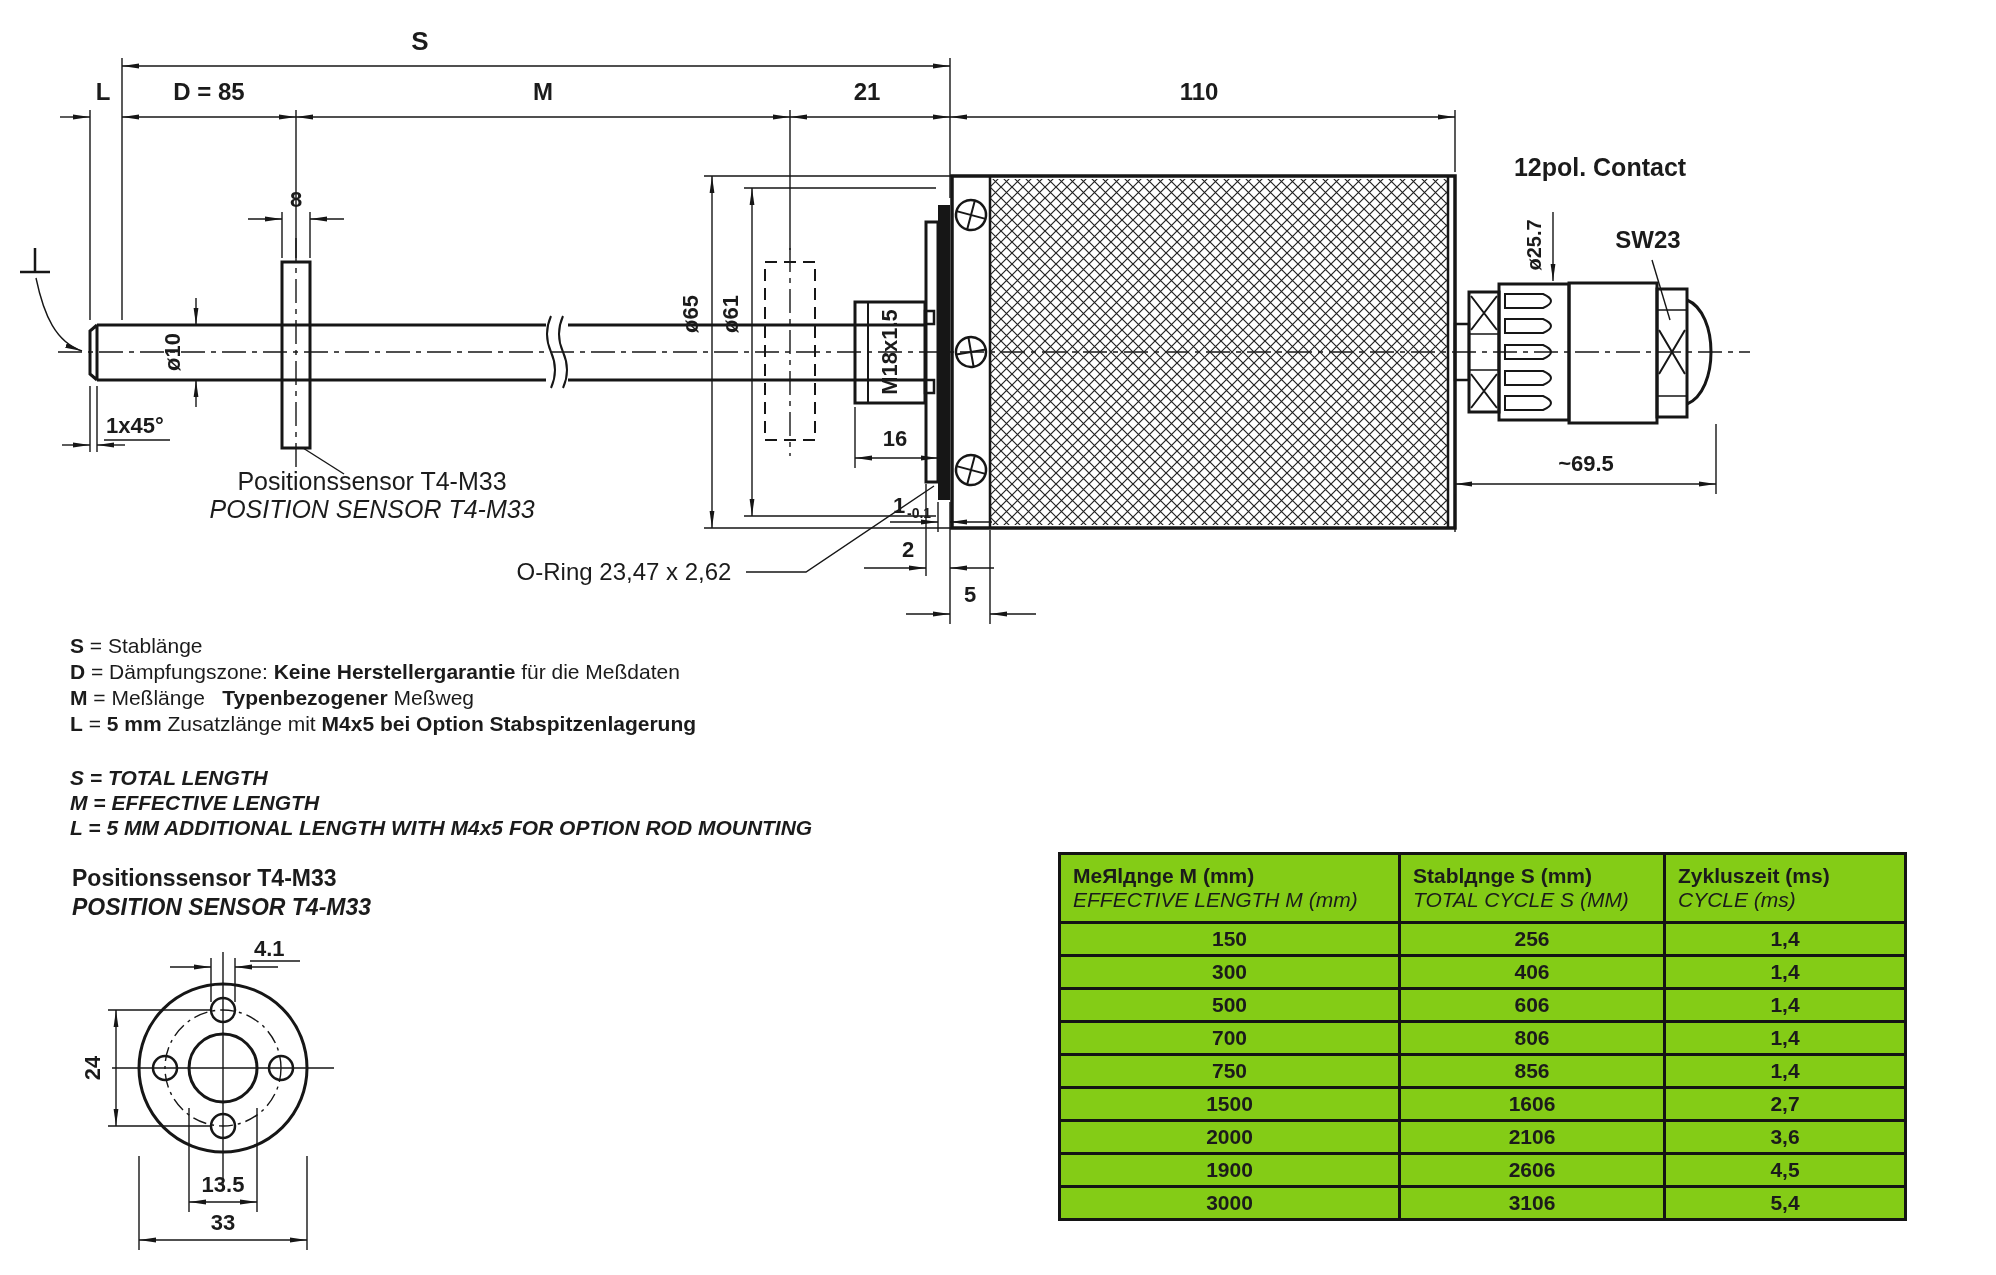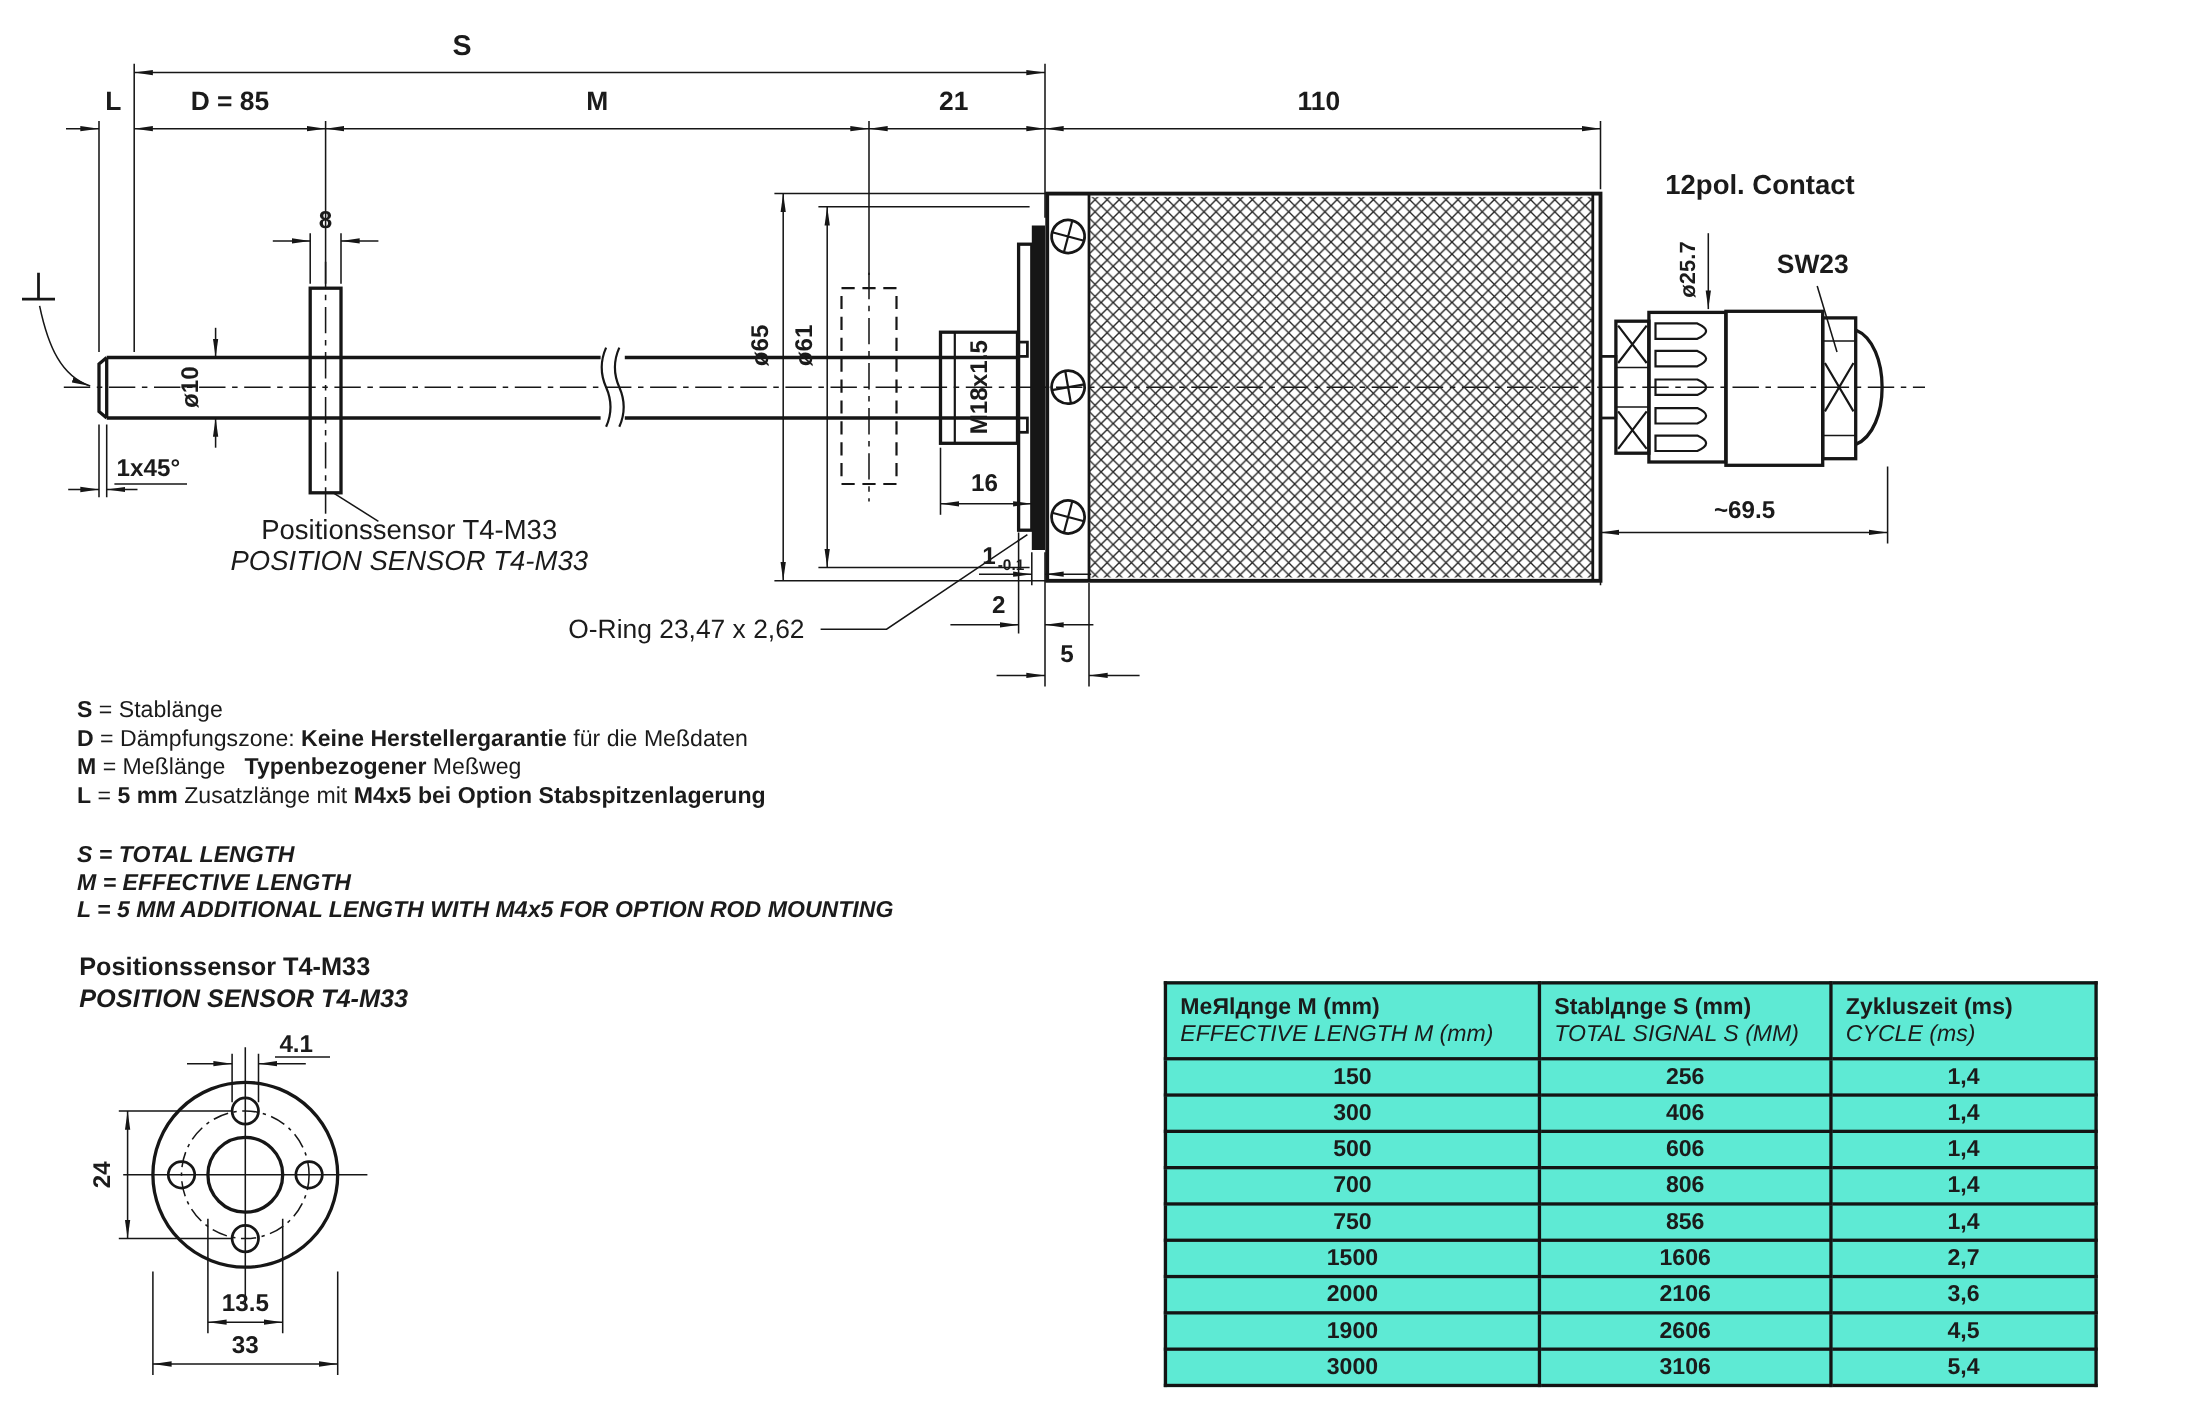--- a/index.html
+++ b/index.html
@@ -15,21 +15,21 @@
   .s25{stroke-width:2.5;}
   .s3{stroke-width:3;}
   .s35{stroke-width:3.5;}
   .cl{stroke-dasharray:24 6 5 6;}
   .dash{stroke-dasharray:12 7;}
   .legend{position:absolute;left:70px;font-size:21px;line-height:26px;white-space:pre;margin-top:29px;}
   .legend-de{top:604px;}
   .legend-en{top:736px;font-style:italic;font-weight:bold;line-height:25px;}
   .flange-title{position:absolute;left:72px;top:864px;font-size:23px;font-weight:bold;line-height:29px;}
   table.spec{position:absolute;left:1058px;top:852px;width:846px;border-collapse:collapse;
-             table-layout:fixed;background:#5eead4;margin-top:40px;}
+             table-layout:fixed;background:#84cc16;}
   table.spec,table.spec th,table.spec td{border:3px solid #141414;}
   table.spec th{text-align:left;vertical-align:middle;padding:5px 12px;font-size:21px;height:56px;}
   table.spec th .de{font-weight:bold;}
   table.spec th .en{font-weight:normal;font-style:italic;}
   table.spec td{text-align:center;font-size:21px;font-weight:bold;padding:1px 4px;height:28px;}
 </style>
 </head>
 <body>
 
 <div class="sheet">
@@ -246,21 +246,21 @@
         <col style="width:241px">
       </colgroup>
   <thead>
     <tr>
       <th>
         <div class="de">MeЯlдnge M (mm)</div>
         <div class="en">EFFECTIVE LENGTH M (mm)</div>
       </th>
       <th>
         <div class="de">Stablдnge S (mm)</div>
-        <div class="en">TOTAL SIGNAL S (MM)</div>
+        <div class="en">TOTAL CYCLE S (MM)</div>
       </th>
       <th>
         <div class="de">Zykluszeit (ms)</div>
         <div class="en">CYCLE (ms)</div>
       </th>
     </tr>
   </thead>
   <tbody>
         <tr>
           <td>150</td>

